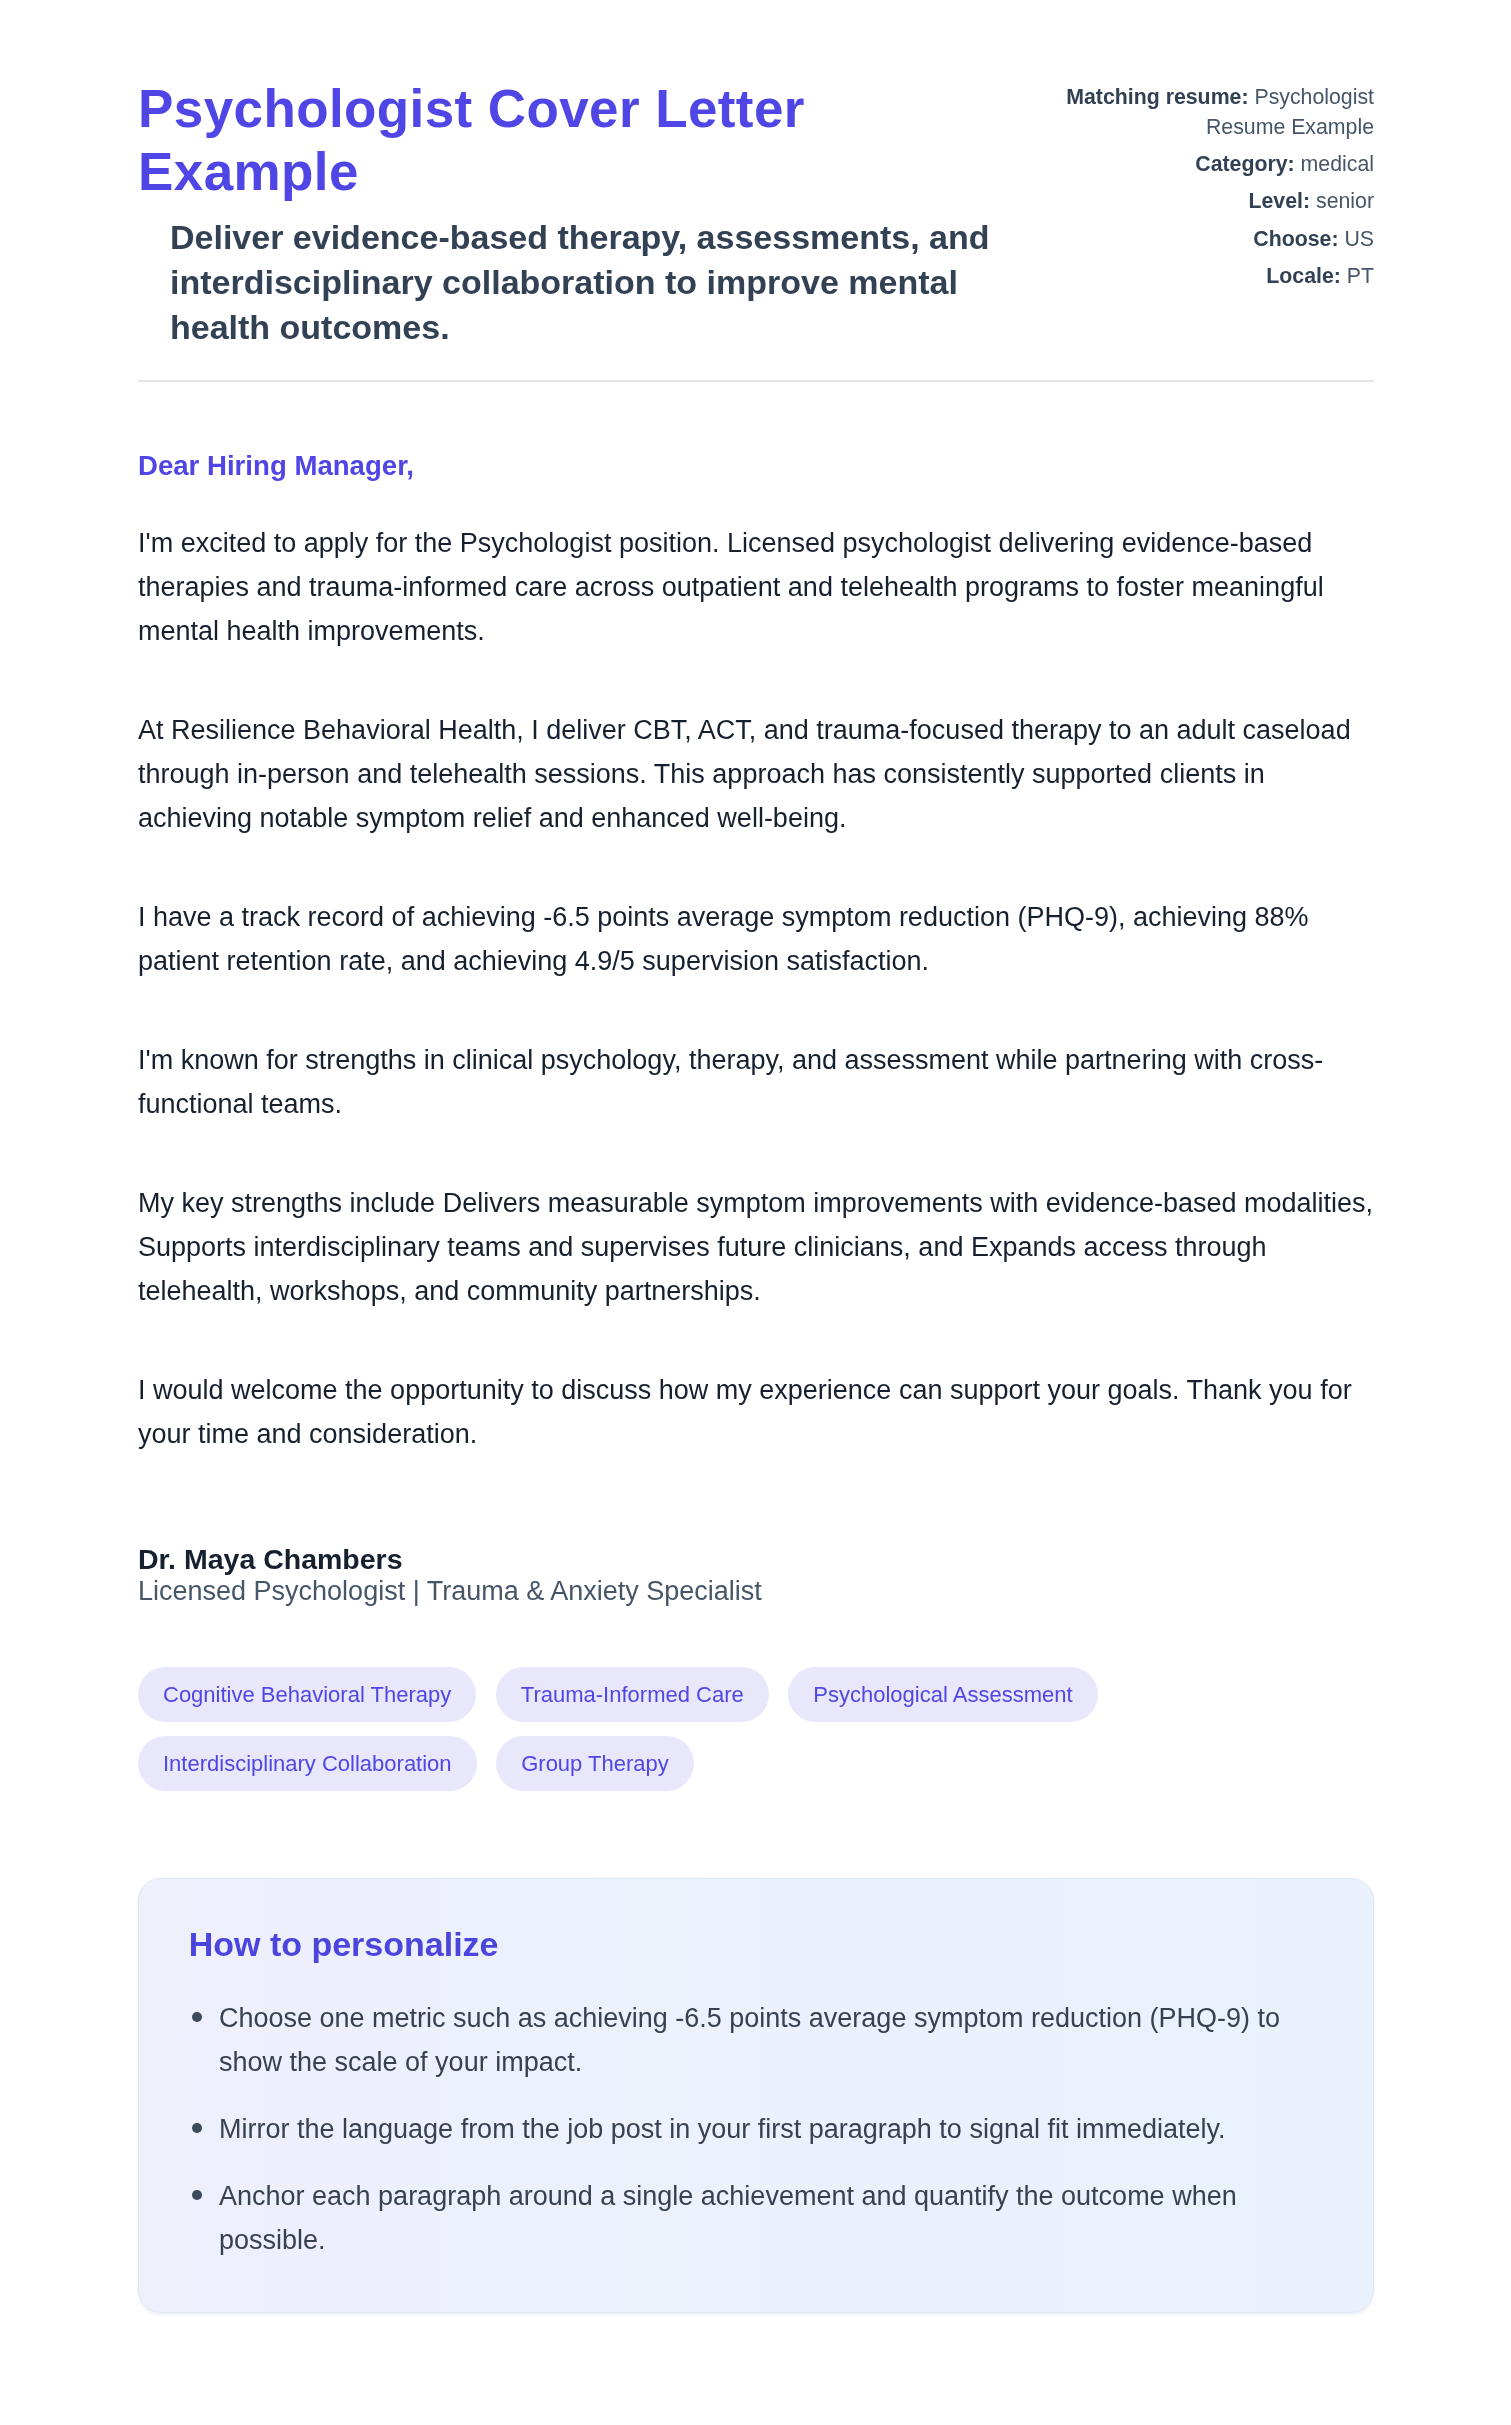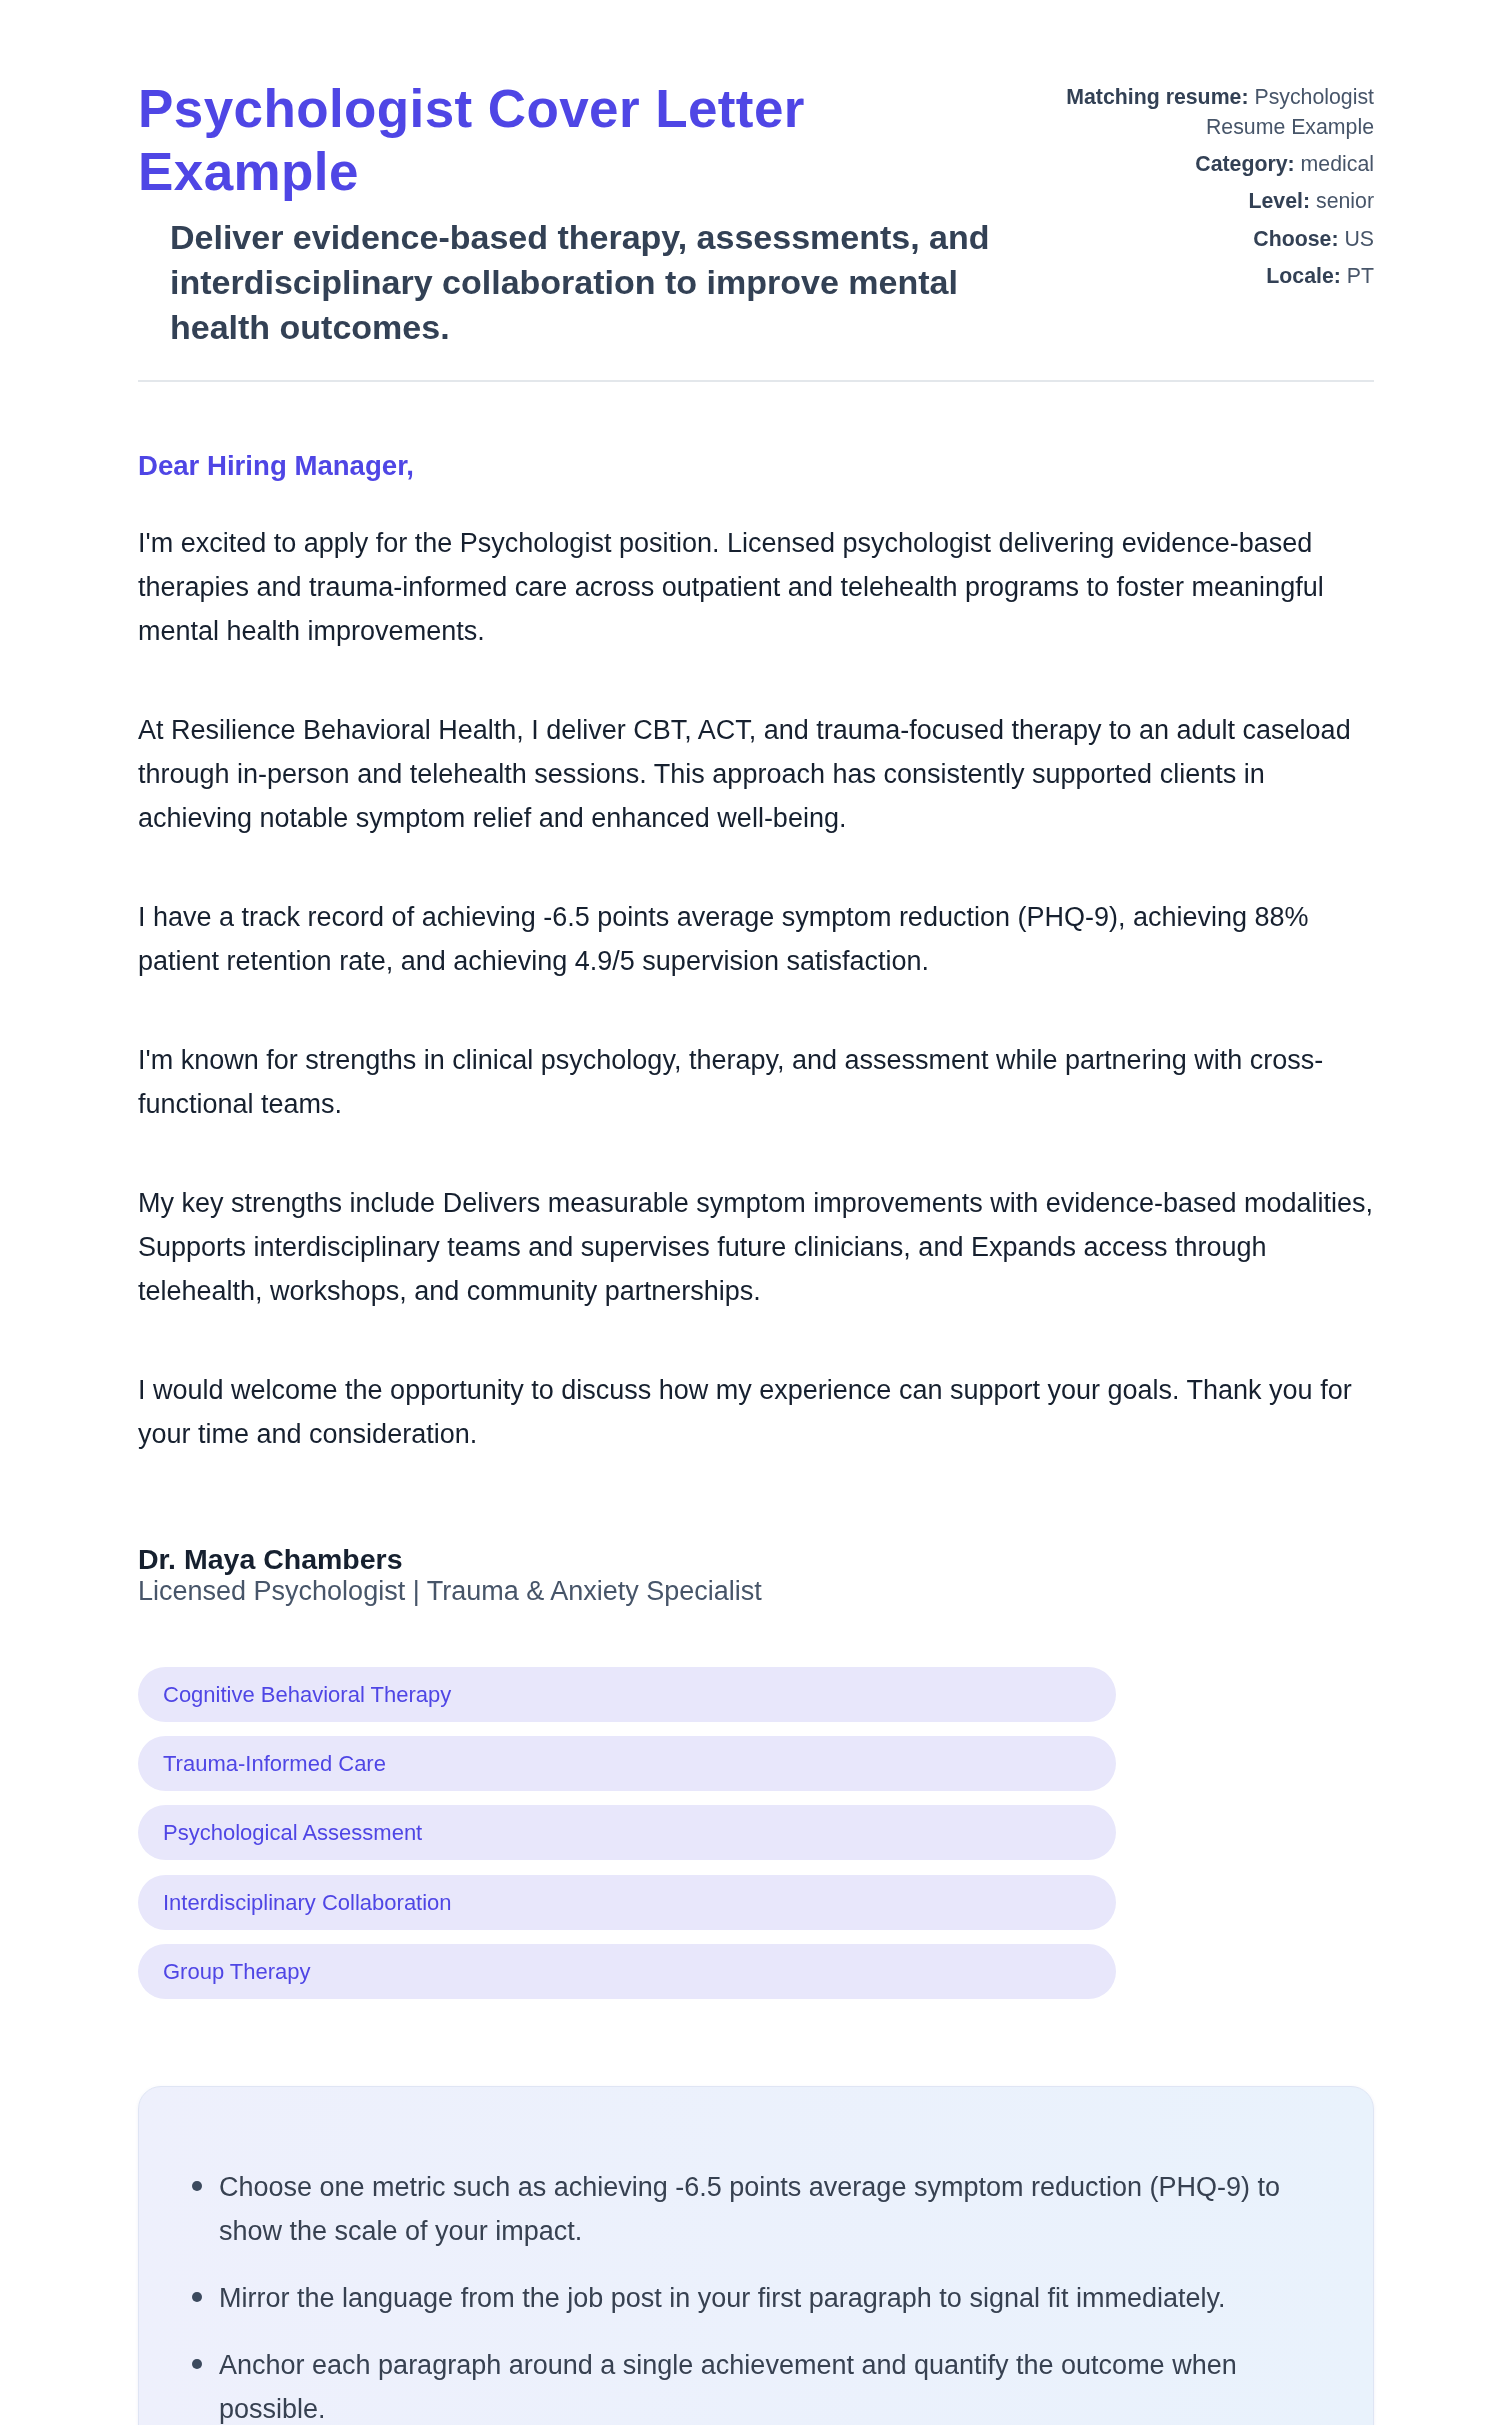--- a/index.html
+++ b/index.html
@@ -77,21 +77,20 @@
     color: #475569;
   }
 
   
   .tags {
     margin-top: 60px;
     display: flex;
     flex-wrap: wrap;
     gap: 14.2px 19.6px;
     max-width: 978px;
-    flex-direction: column;
   }
   .tag-pill {
     background: #e8e7fb;
     color: #4f46e5;
     font-size: 22px;
     line-height: 1;
     padding: 17px 25px 16px 25px;
     border-radius: 888px;
     white-space: nowrap;
   }
@@ -188,20 +187,21 @@
 
   <div class="tags">
     <span class="tag-pill">Cognitive Behavioral Therapy</span>
     <span class="tag-pill">Trauma-Informed Care</span>
     <span class="tag-pill">Psychological Assessment</span>
     <span class="tag-pill">Interdisciplinary Collaboration</span>
     <span class="tag-pill">Group Therapy</span>
   </div>
 
   <div class="tips-box">
+    <div class="tips-title">How to personalize</div>
     <ul class="tips-list">
       <li>
         <span class="bullet-dot"></span>
         <span>Choose one metric such as achieving -6.5 points average symptom reduction (PHQ-9) to show the scale of your impact.</span>
       </li>
       <li>
         <span class="bullet-dot"></span>
         <span>Mirror the language from the job post in your first paragraph to signal fit immediately.</span>
       </li>
       <li>

